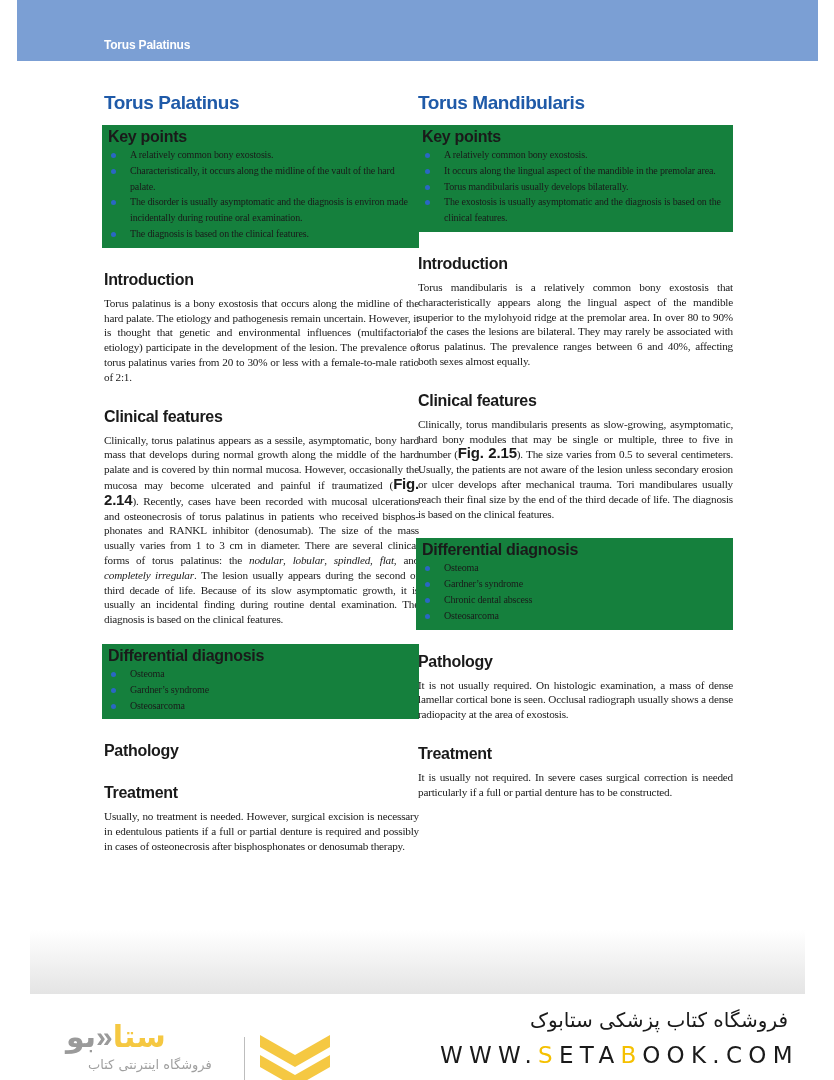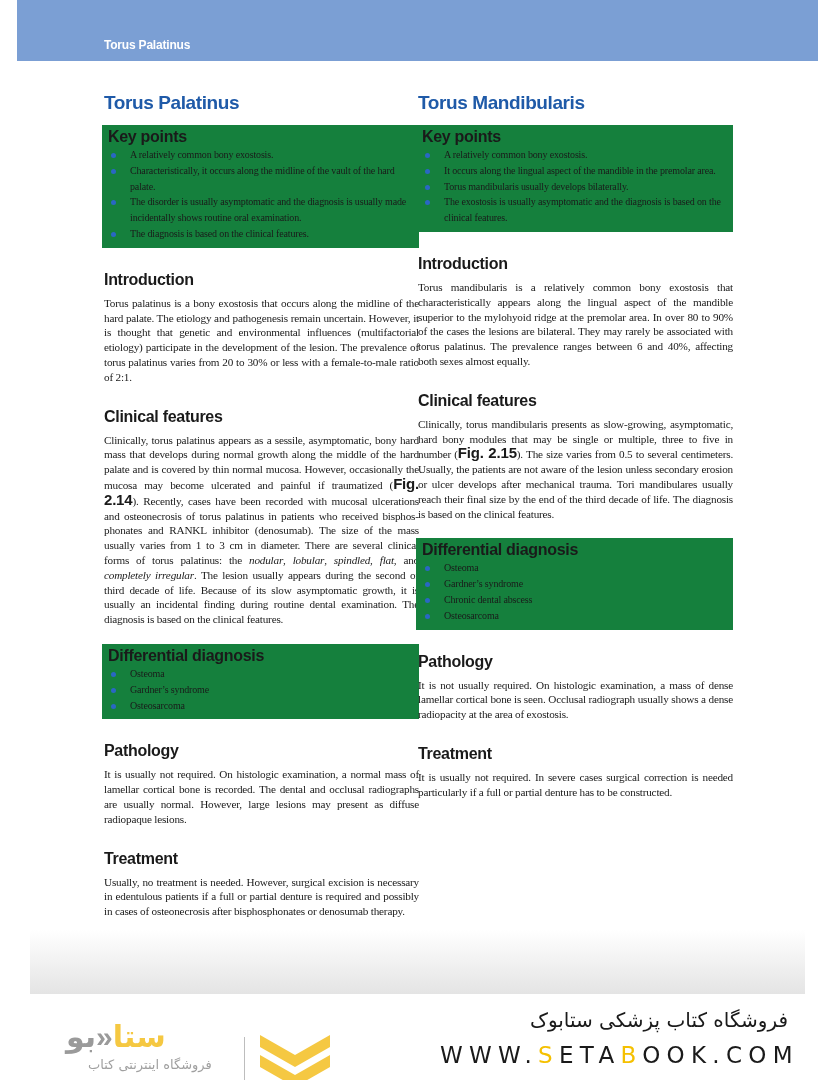--- a/index.html
+++ b/index.html
@@ -95,42 +95,41 @@
 <div class="page-fade"></div>
 
 <div class="column col-left">
   <h1 class="topic-title">Torus Palatinus</h1>
 
   <div class="box">
     <h2 class="box-title">Key points</h2>
     <ul>
       <li><span class="bullet"></span><span>A relatively common bony exostosis.</span></li>
       <li><span class="bullet"></span><span>Characteristically, it occurs along the midline of the vault of the hard palate.</span></li>
-      <li><span class="bullet"></span><span>The disorder is usually asymptomatic and the diag­nosis is usually made incidentally shows routine oral examination.</span></li>
+      <li><span class="bullet"></span><span>The disorder is usually asymptomatic and the diag­nosis is environ made incidentally during routine oral examination.</span></li>
       <li><span class="bullet"></span><span>The diagnosis is based on the clinical features.</span></li>
     </ul>
   </div>
 
   <h2 class="section-heading" style="margin-top:22px">Introduction</h2>
   <p class="para">Torus palatinus is a bony exostosis that occurs along the mid­line of the hard palate. The etiology and pathogenesis remain uncertain. However, it is thought that genetic and environ­mental influences (multifactorial etiology) participate in the development of the lesion. The prevalence of torus palatinus varies from 20 to 30% or less with a female-to-male ratio of 2:1.</p>
 
   <h2 class="section-heading">Clinical features</h2>
   <p class="para"><span>Clinically, torus palatinus appears as a sessile, asymptomatic, bony hard mass that develops during normal growth along the middle of the hard palate and is covered by thin normal mucosa. However, occasionally the mucosa may become ulcerated and painful if traumatized (</span><b>Fig. 2.14</b><span>). Recently, cases have been recorded with mucosal ulcerations and osteo­necrosis of torus palatinus in patients who received bisphos­phonates and RANKL inhibitor (denosumab). The size of the mass usually varies from 1 to 3 cm in diameter. There are several clinical forms of torus palatinus: the </span><i>nodular</i><span>, </span><i>lobu­lar</i><span>, </span><i>spindled</i><span>, </span><i>flat</i><span>, and </span><i>completely irregular</i><span>. The lesion usually appears during the second or third decade of life. Because of its slow asymptomatic growth, it is usually an incidental find­ing during routine dental examination. The diagnosis is based on the clinical features.</span></p>
 
   <div class="box" style="margin-top:17px">
     <h2 class="box-title">Differential diagnosis</h2>
     <ul>
       <li><span class="bullet"></span><span>Osteoma</span></li>
       <li><span class="bullet"></span><span>Gardner’s syndrome</span></li>
       <li><span class="bullet"></span><span>Osteosarcoma</span></li>
     </ul>
   </div>
 
   <h2 class="section-heading">Pathology</h2>
-  <p class="para">It is usually not required. On histologic examination, a nor­mal mass of lamellar cortical bone is recorded. The dental and occlusal radiographs are usually normal. However, large lesions may present as diffuse radiopaque lesions.</p>
 
   <h2 class="section-heading">Treatment</h2>
   <p class="para">Usually, no treatment is needed. However, surgical excision is necessary in edentulous patients if a full or partial denture is required and possibly in cases of osteonecrosis after bisphos­phonates or denosumab therapy.</p>
 </div>
 
 <div class="column col-right">
   <h1 class="topic-title">Torus Mandibularis</h1>
 
   <div class="box">
     <h2 class="box-title">Key points</h2>

